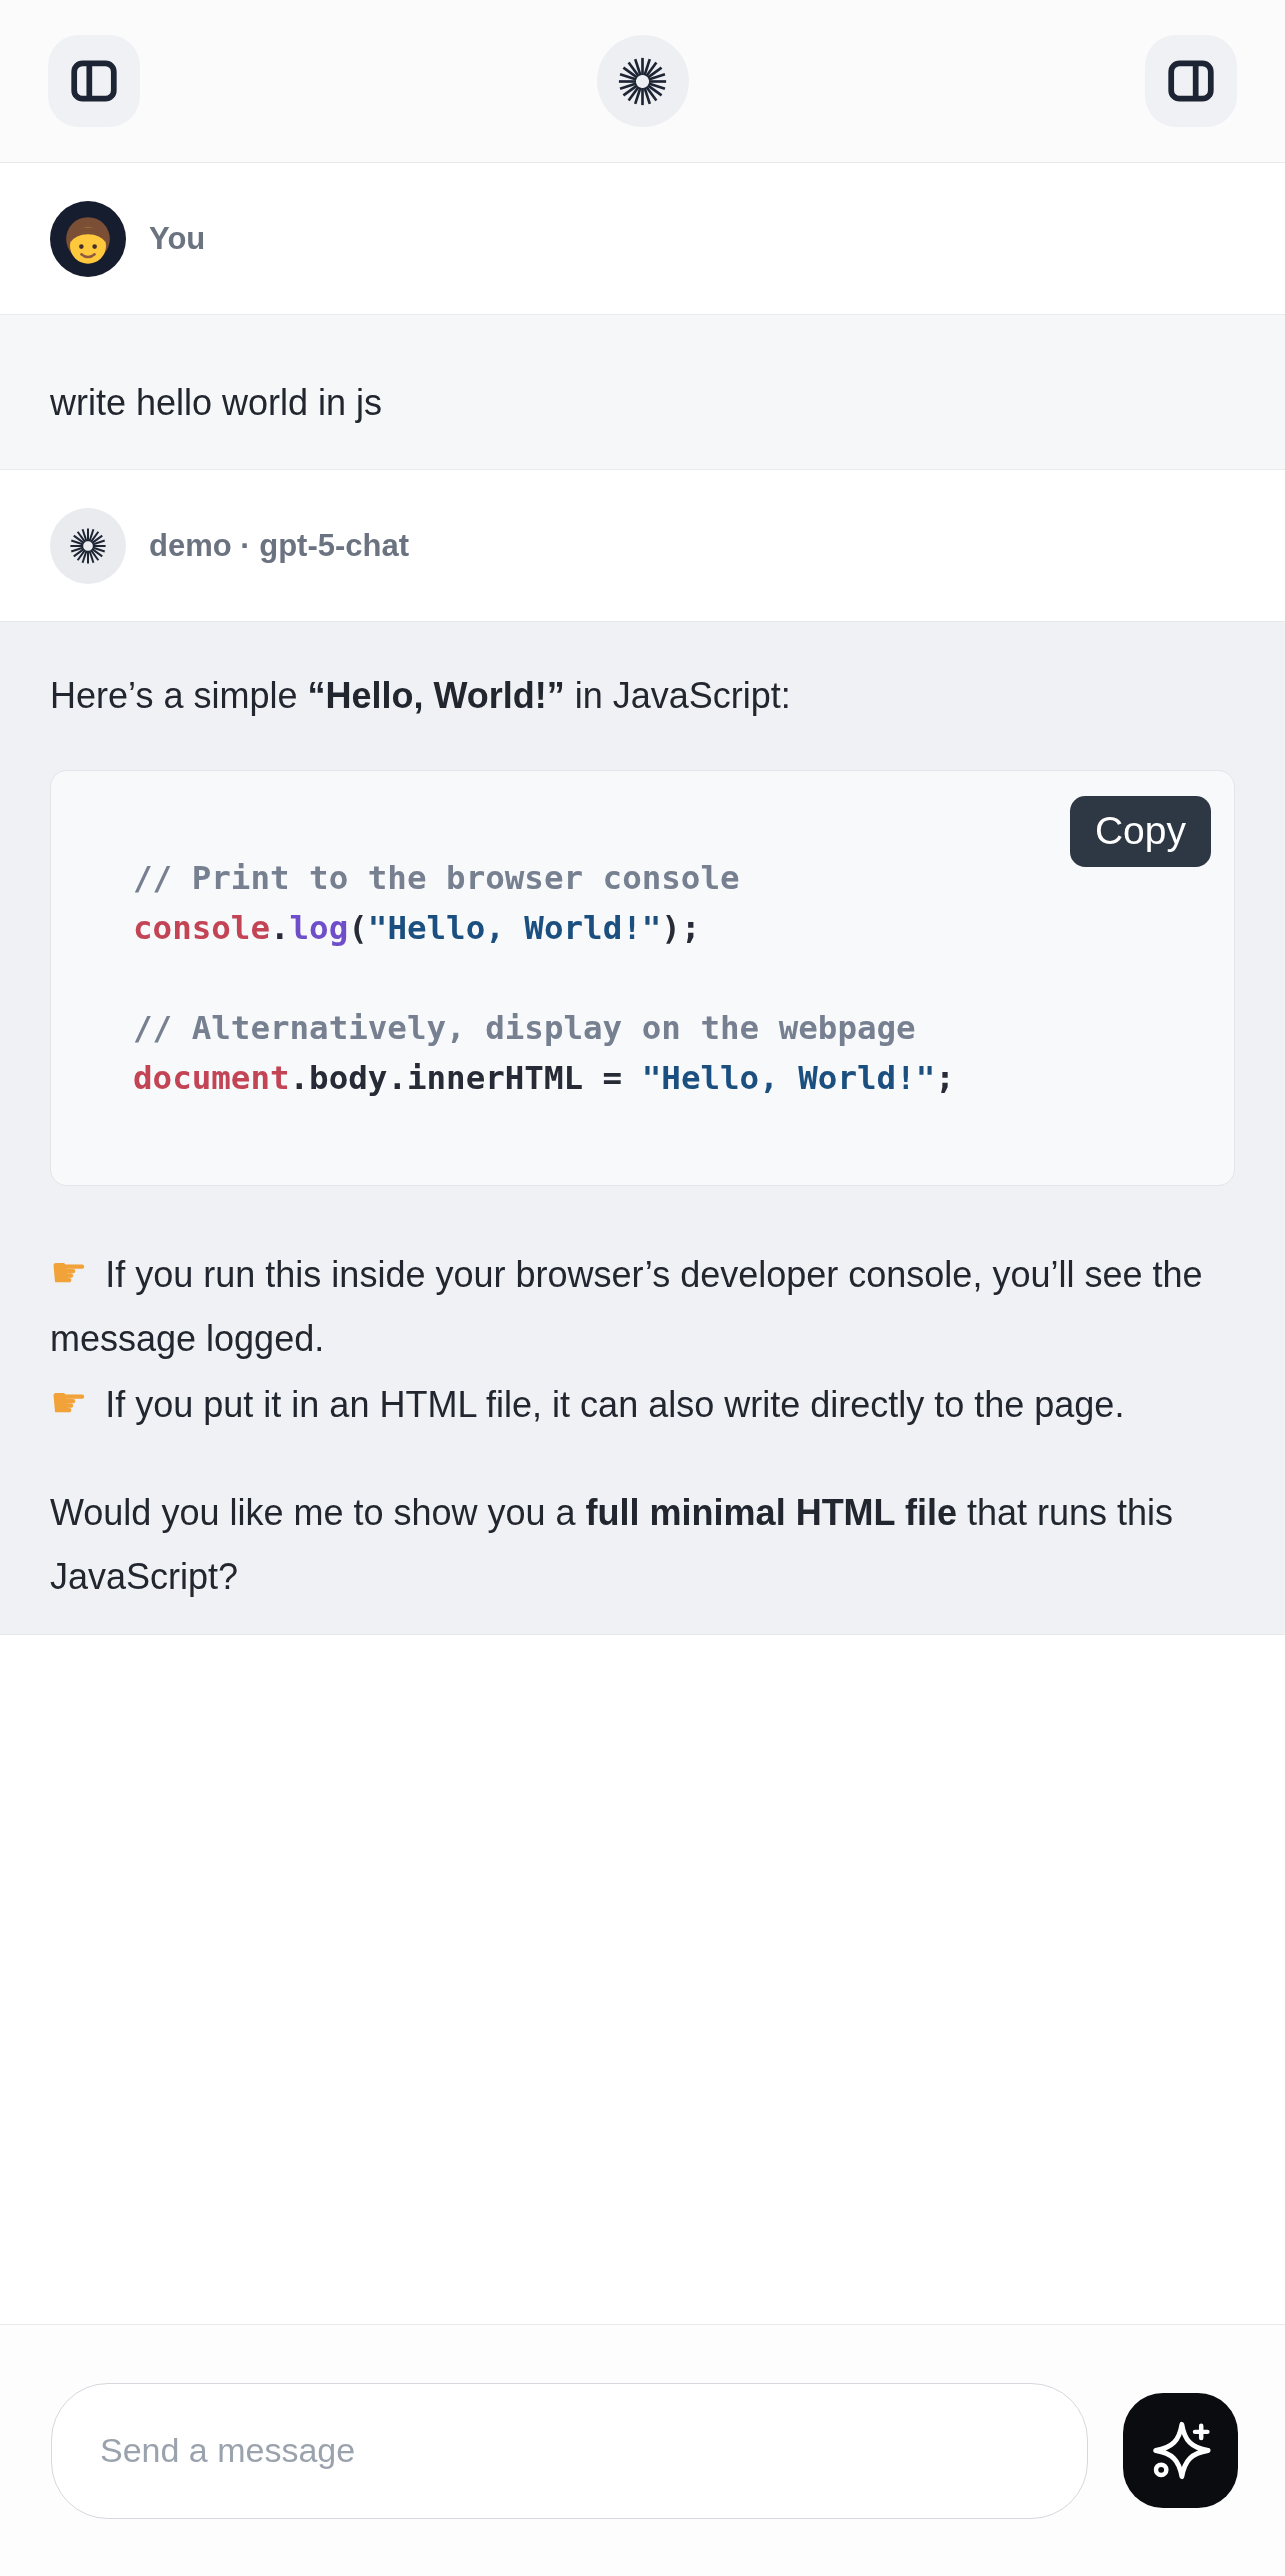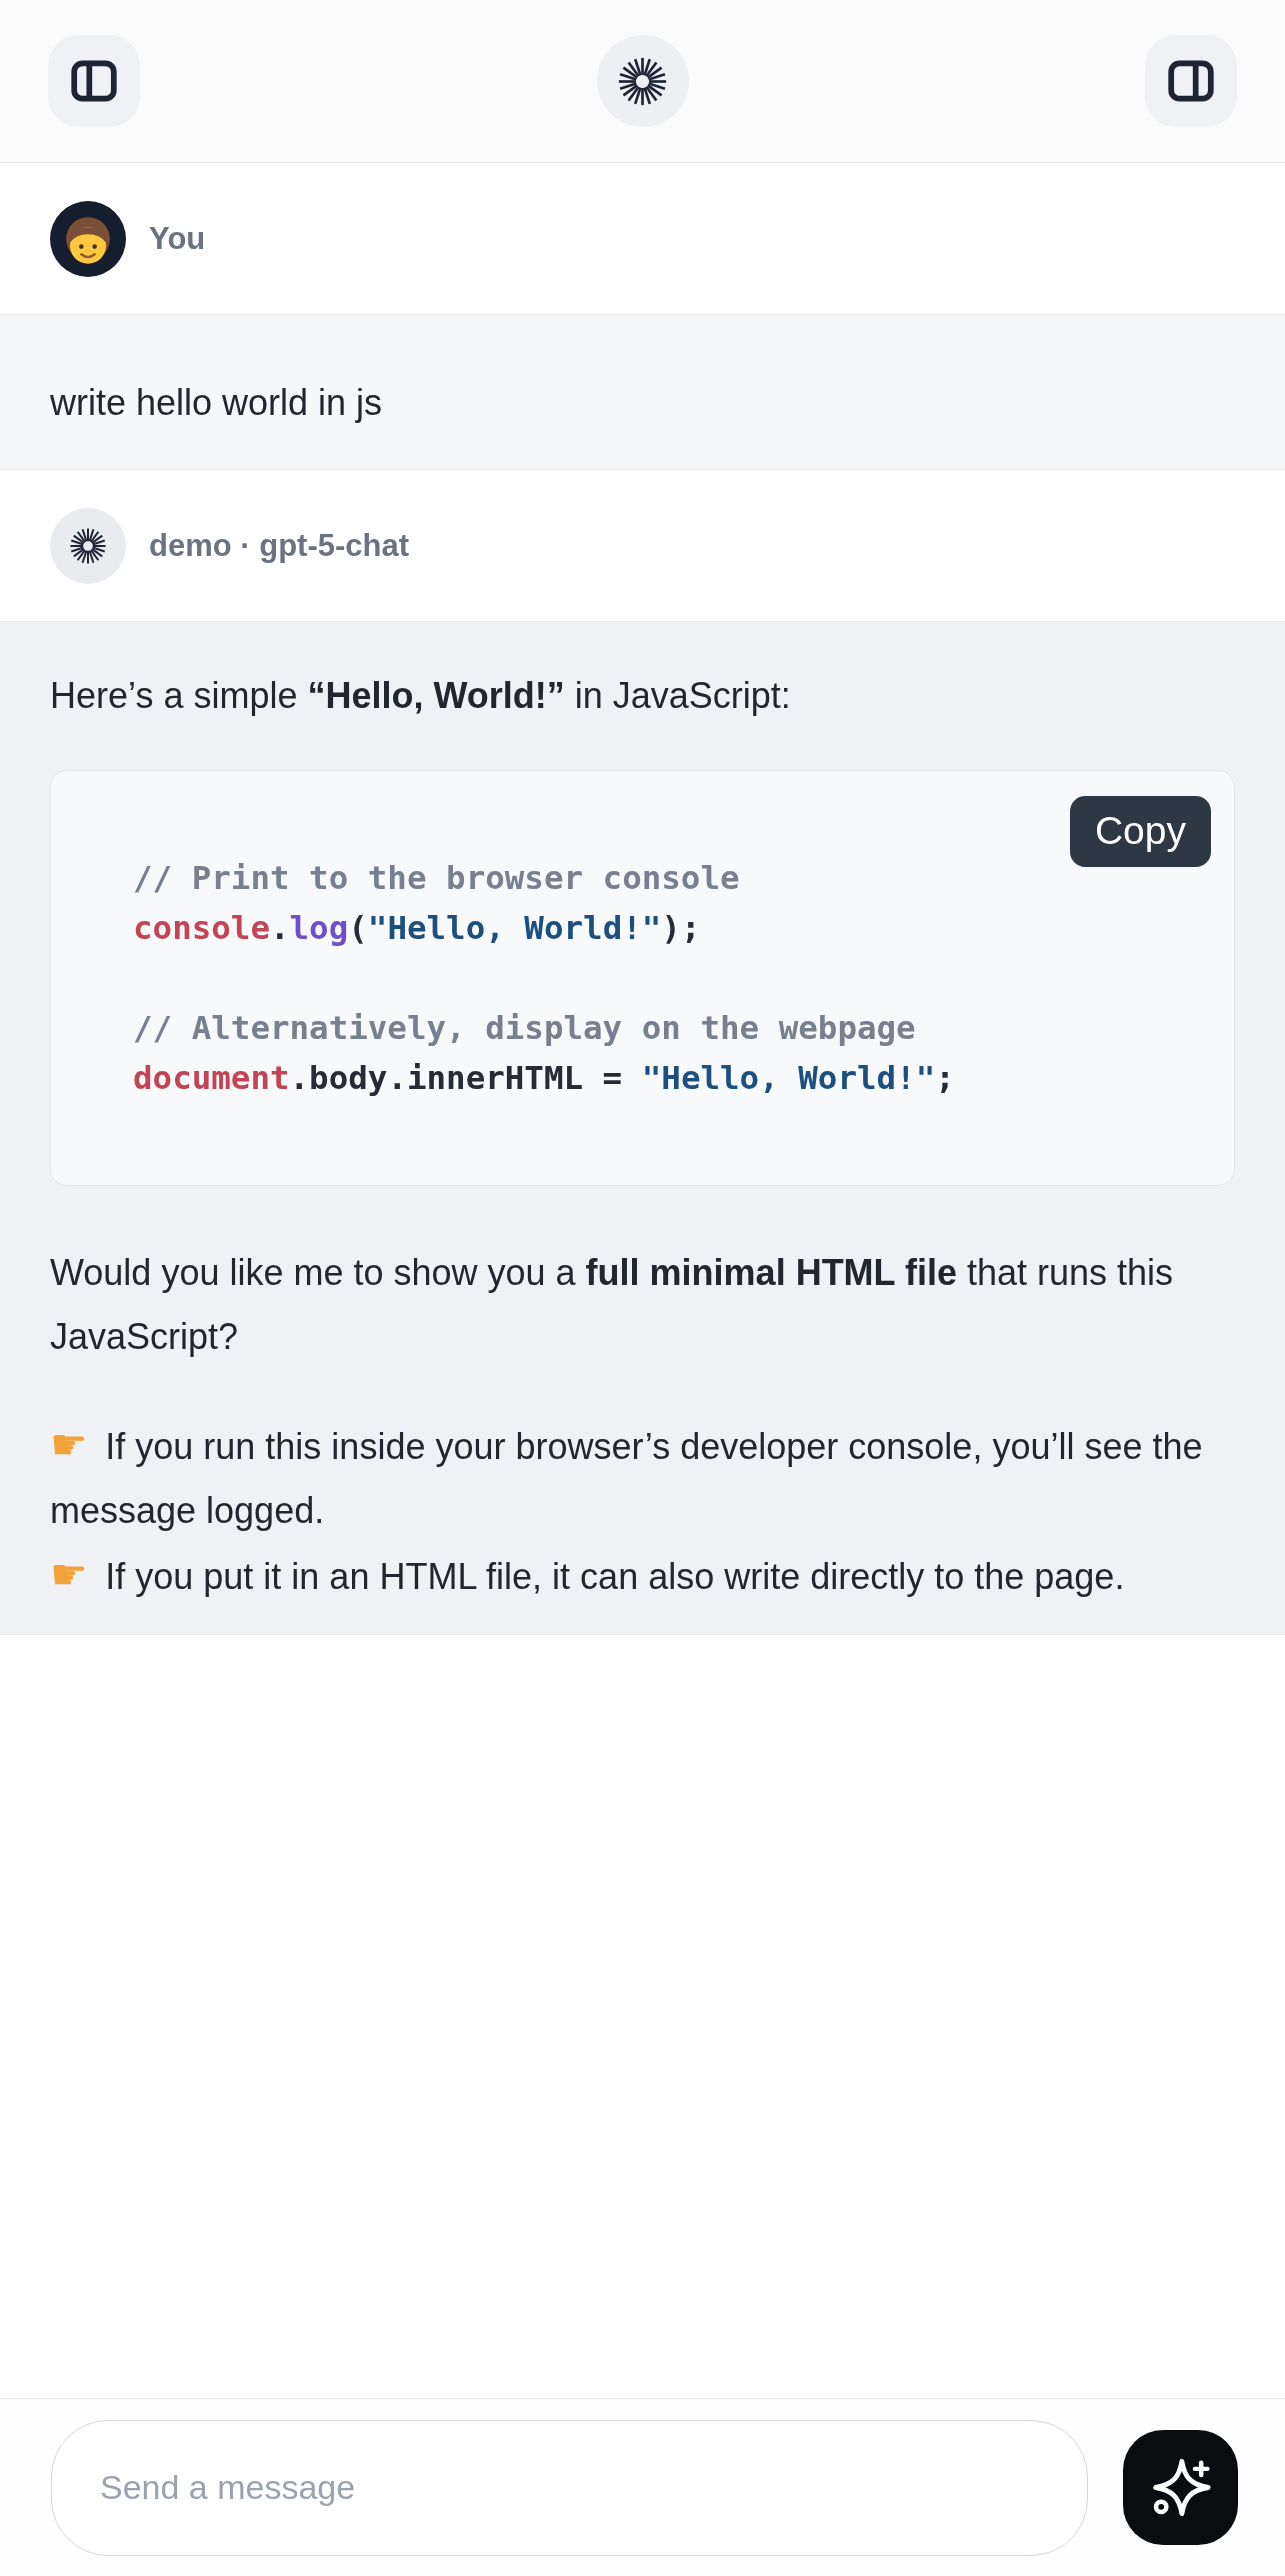--- a/index.html
+++ b/index.html
@@ -46,21 +46,21 @@
     color:var(--syntax-plain);white-space:pre;font-weight:bold;}
   .tk-comment{color:var(--syntax-comment);}
   .tk-keyword{color:var(--syntax-keyword);}
   .tk-function{color:var(--syntax-function);}
   .tk-string{color:var(--syntax-string);}
   .tk-plain{color:var(--syntax-plain);}
   .copy-btn{position:absolute;top:25px;right:23px;background:var(--copy-bg);color:#fff;
     border:none;border-radius:15.3px;font-size:39px;padding:13.4px 25px;cursor:pointer;
     font-family:"Liberation Sans",sans-serif;}
   
-  .composer{position:absolute;left:0;bottom:0;width:100%;height:178px;background:#fdfdfe;
+  .composer{position:absolute;left:0;bottom:0;width:100%;height:252px;background:#fdfdfe;
     border-top:1.9px solid #e8e9eb;display:flex;align-items:center;padding:0 47px 0 51px;gap:35px;}
   .msg-input{flex:1;height:136px;border:1.9px solid #d5d8dd;border-radius:57px;background:#fff;
     font-size:34px;padding:0 48px;color:var(--text);outline:none;font-family:"Liberation Sans",sans-serif;}
   .msg-input::placeholder{color:var(--placeholder);}
   .send-btn{width:115px;height:115px;border:none;border-radius:40px;background:var(--send-bg);
     display:flex;align-items:center;justify-content:center;cursor:pointer;flex:0 0 auto;}
   .send-btn svg{width:69px;height:69px;}
 </style>
 </head>
 <body>
@@ -156,22 +156,22 @@
 
     <div class="band bot-band">
       <p class="para"><span>Here’s a simple </span><span class="b">“Hello, World!”</span><span> in JavaScript:</span></p>
 
       <div class="code-card">
         <button class="copy-btn">Copy</button>
         <div class="code"><div><span class="tk-comment">// Print to the browser console</span></div><div><span class="tk-keyword">console</span><span class="tk-plain">.</span><span class="tk-function">log</span><span class="tk-plain">(</span><span class="tk-string">"Hello, World!"</span><span class="tk-plain">);</span></div><div>&nbsp;</div><div><span class="tk-comment">// Alternatively, display on the webpage</span></div><div><span class="tk-keyword">document</span><span class="tk-plain">.body.innerHTML = </span><span class="tk-string">"Hello, World!"</span><span class="tk-plain">;</span></div></div>
       </div>
 
       <div>
+          <p class="para"><span class="emoji">☛</span><span> If you run this inside your browser’s developer console, you’ll see the message logged.</span><br><span class="emoji">☛</span><span> If you put it in an HTML file, it can also write directly to the page.</span></p>
           <p class="para"><span>Would you like me to show you a </span><span class="b">full minimal HTML file</span><span> that runs this JavaScript?</span></p>
-          <p class="para"><span class="emoji">☛</span><span> If you run this inside your browser’s developer console, you’ll see the message logged.</span><br><span class="emoji">☛</span><span> If you put it in an HTML file, it can also write directly to the page.</span></p>
         </div>
     </div>
 
   </main>
 
   <footer class="composer">
     <input class="msg-input" type="text" placeholder="Send a message" style="">
     <button class="send-btn">
       <svg viewBox="0 0 100 100">
         <path d="M52 12 C56 36 66 46 90 50 C66 54 56 64 52 88 C48 64 38 54 14 50 C38 46 48 36 52 12 Z" fill="none" stroke="#ffffff" stroke-width="7" stroke-linejoin="round"></path>

